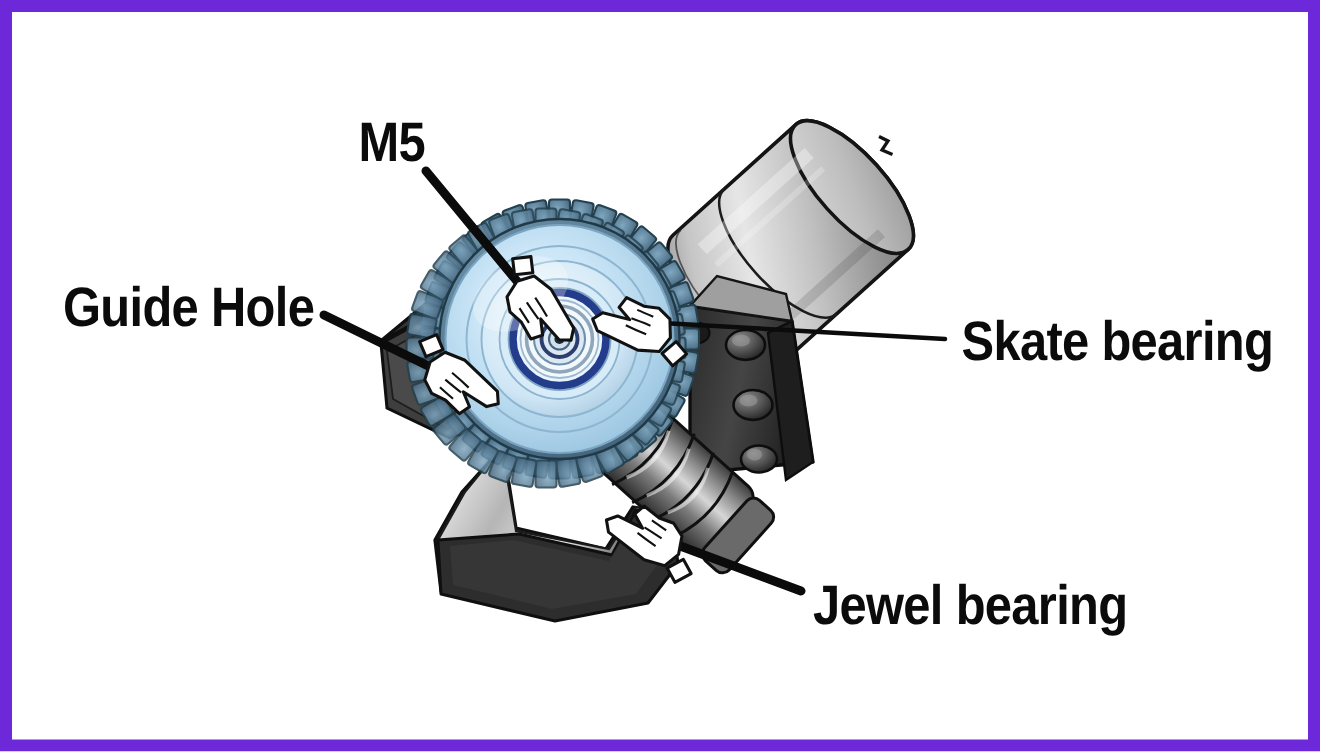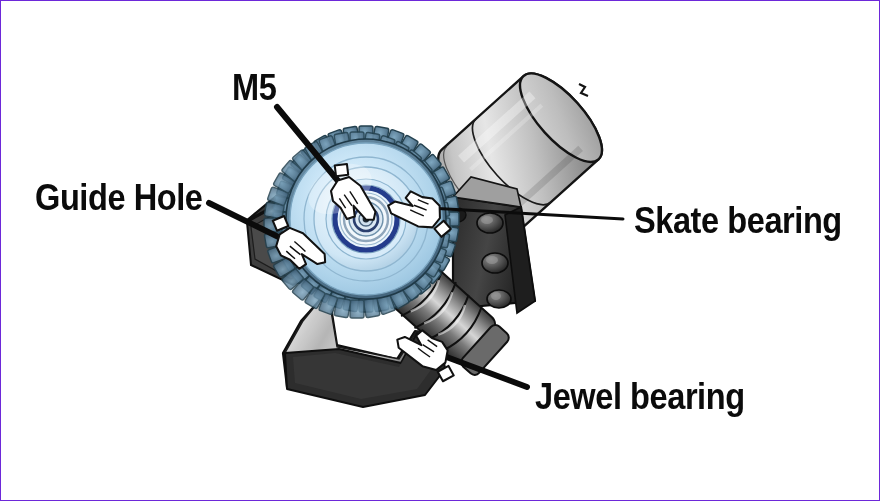--- a/index.html
+++ b/index.html
@@ -3,21 +3,21 @@
 <meta charset="utf-8">
 <style>
   html,body{margin:0;padding:0;background:#ffffff;}
   body{font-family:"Liberation Sans",sans-serif;}
 
   #frame{
     position:relative;
     width:880px;height:501px;
     background:#ffffff;
     box-sizing:border-box;
-    border:1px solid #6d28d9;
+    border:8px solid #6d28d9;
     overflow:hidden;
   }
 
   #stage{position:absolute;inset:0;}
 
   .svg-layer{position:absolute;left:0;top:0;width:874px;height:495px;}
 
   .callout-label{
     position:absolute;
     font-family:"Liberation Sans",sans-serif;

